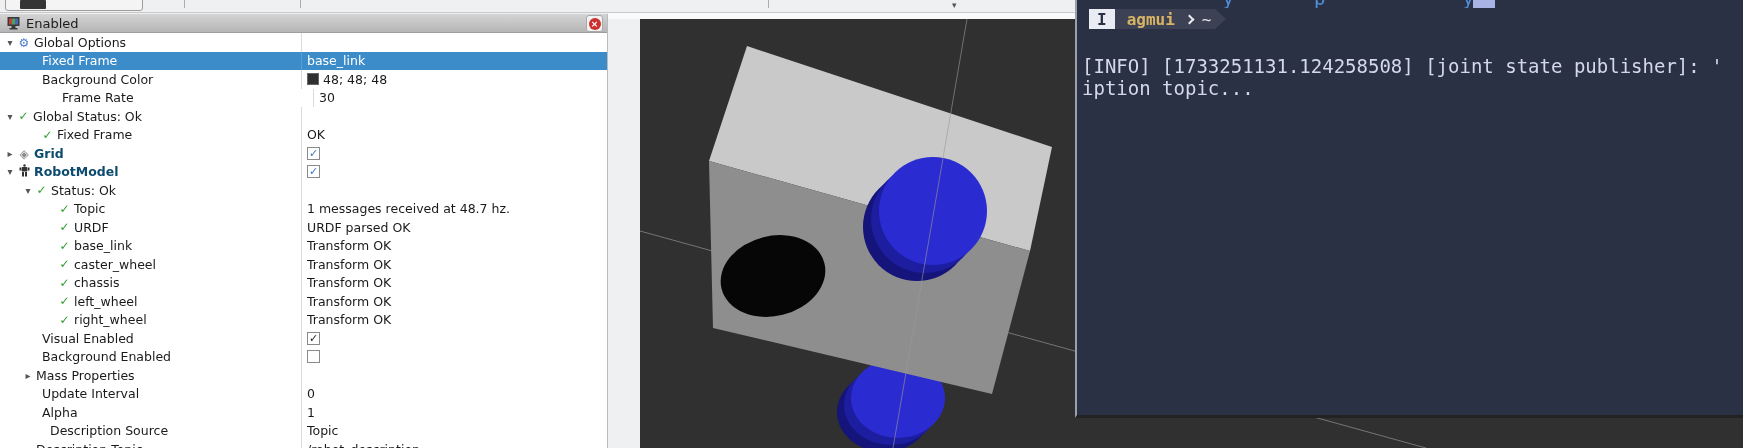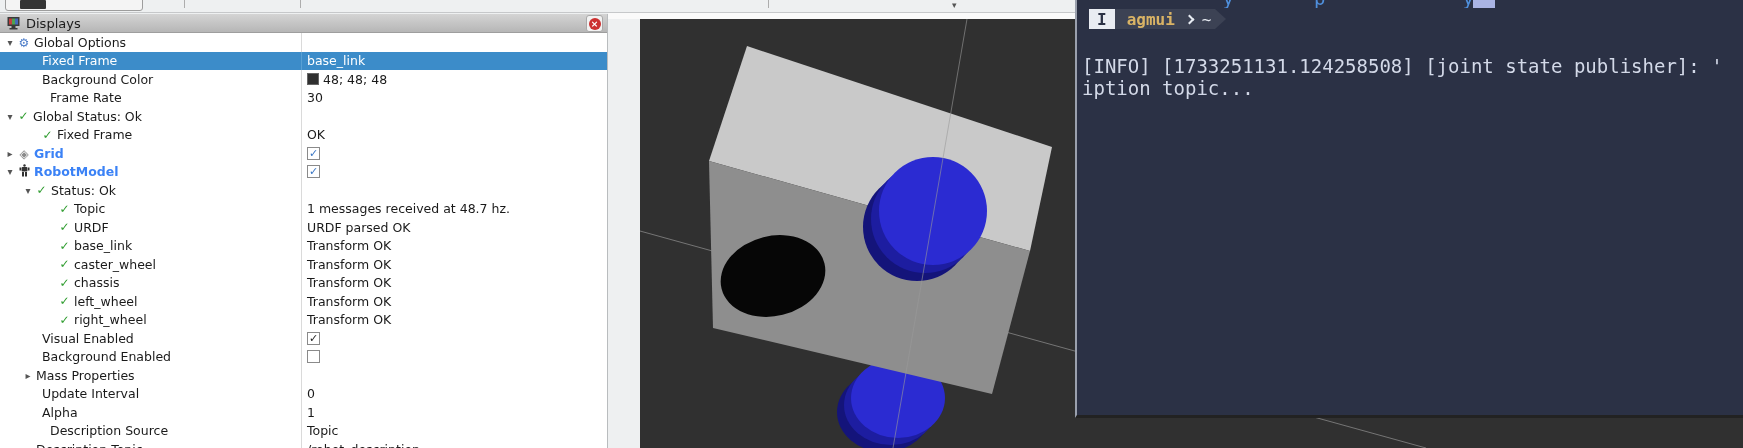--- a/index.html
+++ b/index.html
@@ -40,21 +40,21 @@
   .tlabel { width:302px; min-width:302px; height:100%; display:flex; align-items:center;
             border-right:1px solid #dadada; overflow:hidden; white-space:nowrap; }
   .trow.selected .tlabel { border-right-color:#58a0d4; }
   .tvalue { flex:1; height:100%; display:flex; align-items:center; padding-left:5px;
             overflow:hidden; white-space:nowrap; }
   .arrow { font-size:10px; color:#555; width:12px; text-align:center; flex:none; }
   .icon-slot { width:16px; text-align:center; flex:none; }
   .gear-glyph { color:#4a7bc8; font-size:12px; }
   .grid-glyph { color:#8a8a8a; font-size:12px; }
   .check-glyph { color:#2e9c2e; font-weight:bold; font-size:12px; width:15px; text-align:center; flex:none; }
-  .dispname { color:#3b82f6; font-weight:bold; }
+  .dispname { color:#0c4a6e; font-weight:bold; }
   .trow .lbl { margin-left:2px; }
   .swatch { width:12px; height:12px; border:1px solid #666; margin-right:4px; flex:none; }
   .cb { width:13px; height:13px; border:1px solid #8a8a8a; background:#ffffff;
         font-size:11px; font-weight:bold; line-height:11px; text-align:center; flex:none; }
 
   
   #viewport { position:absolute; left:640px; top:19px; width:1103px; height:429px; z-index:1; }
 
   
   #terminal { position:absolute; left:1075px; top:0; width:668px; height:418px;
@@ -125,21 +125,21 @@
       <span class="ph-icon">
         <svg width="13" height="14" viewBox="0 0 13 14">
           <rect x="0.5" y="1" width="12" height="9" fill="#3a3a3a"></rect>
           <rect x="2" y="2.5" width="3" height="6" fill="#c04040"></rect>
           <rect x="5" y="2.5" width="3" height="6" fill="#4fa24f"></rect>
           <rect x="8" y="2.5" width="3" height="6" fill="#4668b8"></rect>
           <rect x="4.5" y="10" width="4" height="2" fill="#3a3a3a"></rect>
           <rect x="2.5" y="12" width="8" height="1.5" fill="#3a3a3a"></rect>
         </svg>
       </span>
-      <span class="ph-title">Displays</span>
+      <span class="ph-title">Enabled</span>
       <div id="close-button">
         <div class="red-dot">×</div>
       </div>
     </div>
     <div id="tree">
         <div class="trow">
           <div class="tlabel" style="padding-left: 4px;">
             <span class="arrow">▾</span>
             <span class="icon-slot"><span class="gear-glyph">⚙</span></span>
             <span class="lbl">Global Options</span>
@@ -157,21 +157,21 @@
         <div class="trow">
           <div class="tlabel" style="padding-left: 40px;">
             <span class="lbl">Background Color</span>
           </div>
           <div class="tvalue">
             <span class="swatch" style="background: rgb(48, 48, 48);"></span>
             <span>48; 48; 48</span>
           </div>
         </div>
         <div class="trow">
-          <div class="tlabel" style="padding-left: 48px;">
+          <div class="tlabel" style="padding-left: 48px; margin-left: 12px;">
             <span class="lbl">Frame Rate</span>
           </div>
           <div class="tvalue">
             <span>30</span>
           </div>
         </div>
         <div class="trow">
           <div class="tlabel" style="padding-left: 4px;">
             <span class="arrow">▾</span>
             <span class="check-glyph">✓</span>

